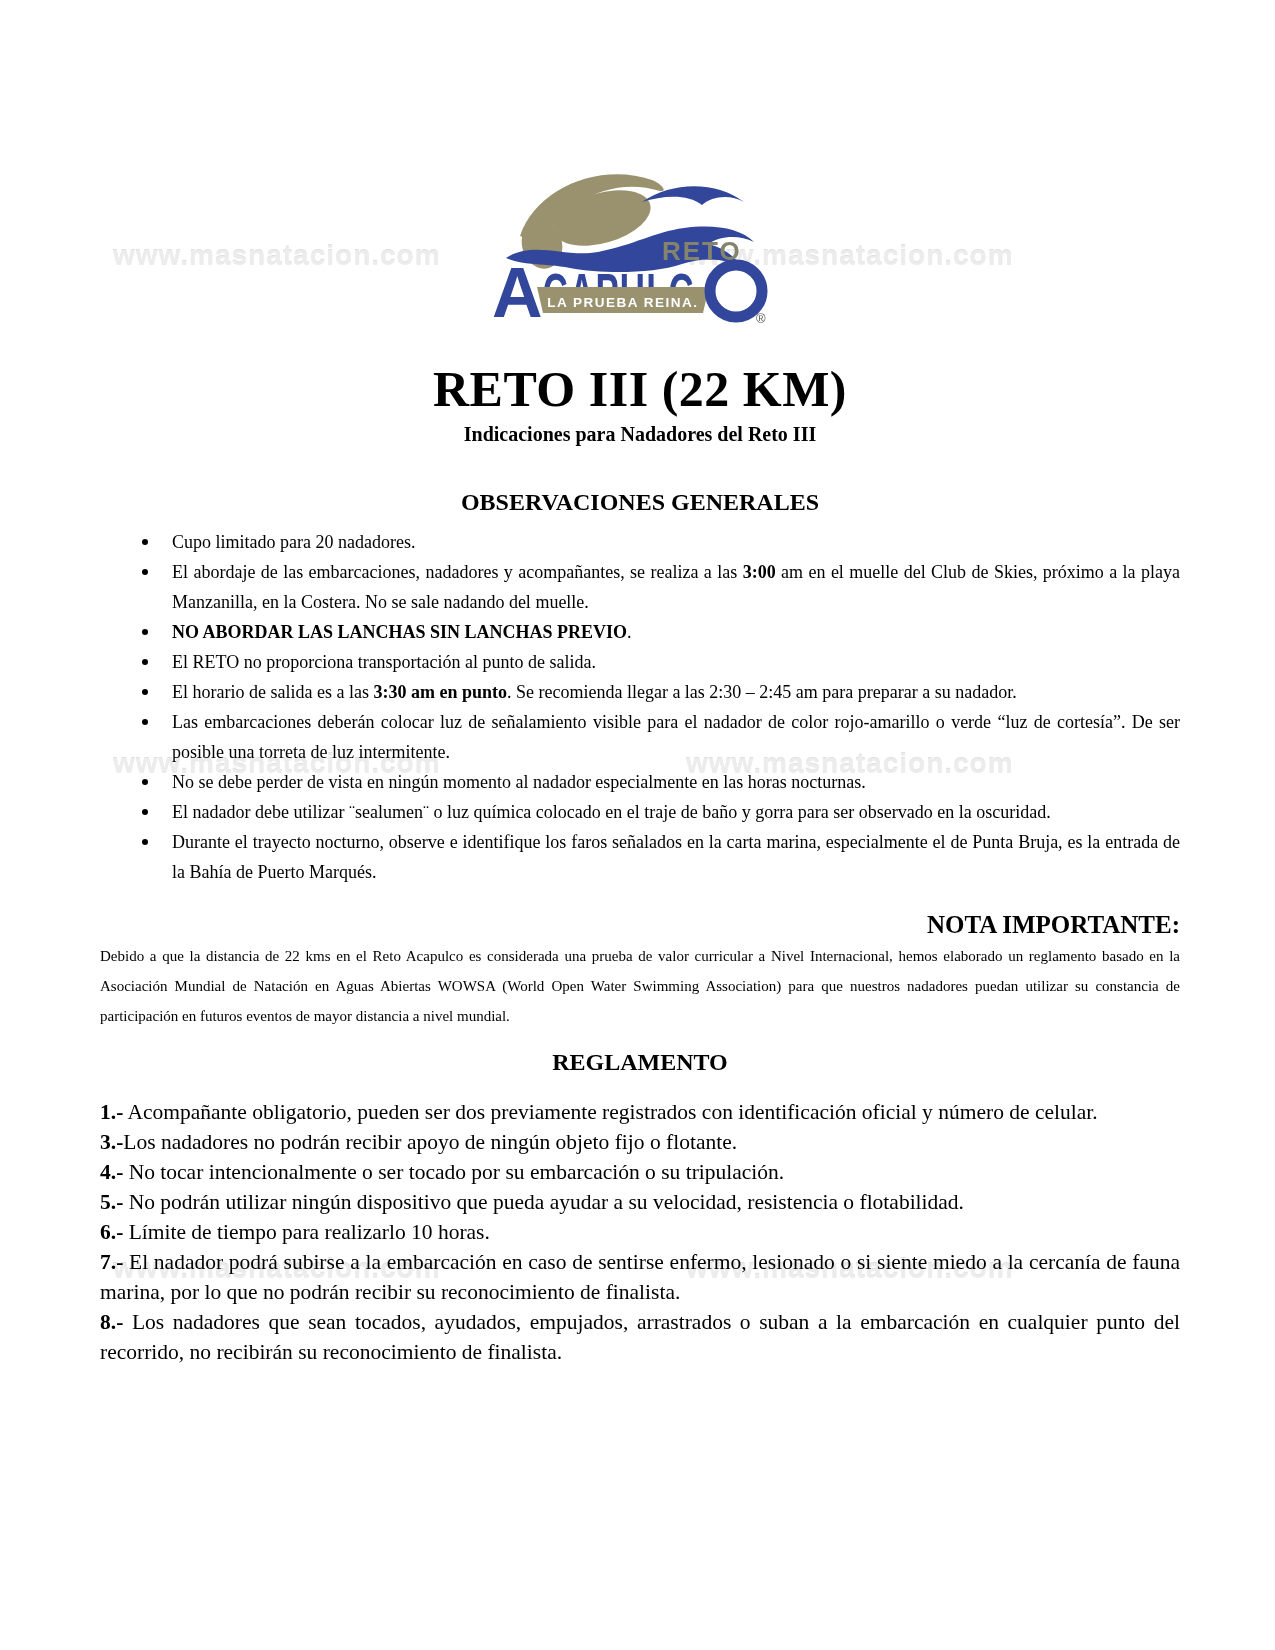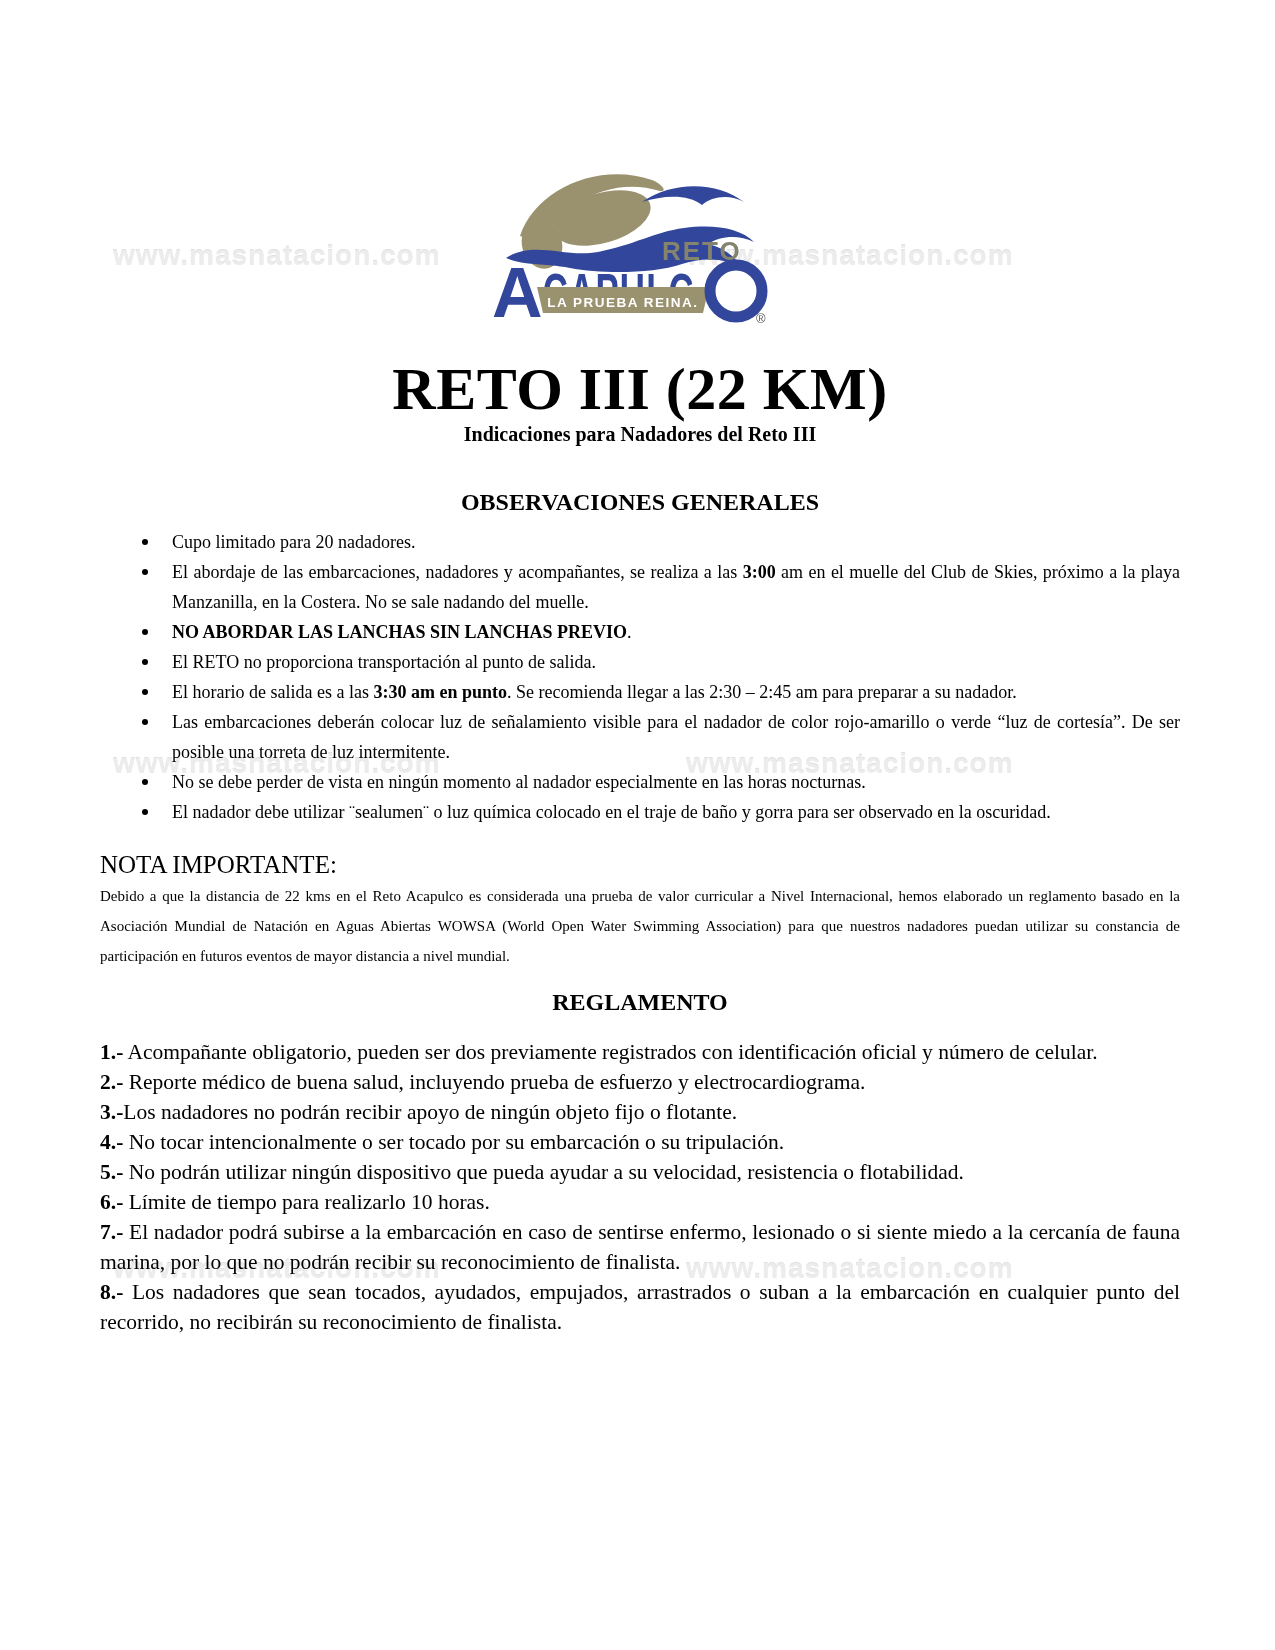--- a/index.html
+++ b/index.html
@@ -36,21 +36,21 @@
   }
 
   
   .content {
     position:relative;
     z-index:1;
     padding:365px 95px 0 100px;
   }
   .title {
     margin:0;
-    font-size:60px;
+    font-size:50px;
     line-height:48px;
     font-weight:bold;
     text-align:center;
     letter-spacing:0.5px;
   }
   .subtitle {
     margin:6px 0 0 0;
     font-size:20px;
     line-height:30px;
     font-weight:bold;
@@ -79,22 +79,22 @@
     position:absolute;
     left:-30px; top:12px;
     width:6px; height:6px;
     border-radius:50%;
     background:#000;
   }
   .nota-heading {
     margin:22px 0 0 0;
     font-size:25px;
     line-height:32px;
-    font-weight:normal;
-    text-align:left;
+    font-weight:bold;
+    text-align:right;
   }
   .nota-body {
     margin:0;
     font-size:15px;
     line-height:30px;
     text-align:justify;
   }
   .reglamento-heading { margin-top:16px; }
   .rules { margin-top:20px; }
   .rules p {
@@ -143,29 +143,29 @@
     <h3 class="section-heading">OBSERVACIONES GENERALES</h3>
     <ul class="bullets">
         <li><span>Cupo limitado para 20 nadadores.</span></li>
         <li><span>El abordaje de las embarcaciones, nadadores y acompañantes, se realiza a las </span><b>3:00</b><span> am en el muelle del Club de Skies, próximo a la playa Manzanilla, en la Costera. No se sale nadando del muelle.</span></li>
         <li><b>NO ABORDAR LAS LANCHAS SIN LANCHAS PREVIO</b><span>.</span></li>
         <li><span>El RETO no proporciona transportación al punto de salida.</span></li>
         <li><span>El horario de salida es a las </span><b>3:30 am en punto</b><span>. Se recomienda llegar a las 2:30 – 2:45 am para preparar a su nadador.</span></li>
         <li><span>Las embarcaciones deberán colocar luz de señalamiento visible para el nadador de color rojo-amarillo o verde “luz de cortesía”. De ser posible una torreta de luz intermitente.</span></li>
         <li><span>No se debe perder de vista en ningún momento al nadador especialmente en las horas nocturnas.</span></li>
         <li><span>El nadador debe utilizar ¨sealumen¨ o luz química colocado en el traje de baño y gorra para ser observado en la oscuridad.</span></li>
+        <li><span>Durante el trayecto nocturno, observe e identifique los faros señalados en la carta marina, especialmente el de Punta Bruja, es la entrada de la Bahía de Puerto Marqués.</span></li>
       </ul>
 
     <h3 class="nota-heading">NOTA IMPORTANTE:</h3>
     <p class="nota-body">Debido a que la distancia de 22 kms en el Reto Acapulco es considerada una prueba de valor curricular a Nivel Internacional, hemos elaborado un reglamento basado en la Asociación Mundial de Natación en Aguas Abiertas WOWSA (World Open Water Swimming Association) para que nuestros nadadores puedan utilizar su constancia de participación en futuros eventos de mayor distancia a nivel mundial.</p>
 
     <h3 class="section-heading reglamento-heading">REGLAMENTO</h3>
     <div class="rules">
         <p><b>1.-</b> Acompañante obligatorio, pueden ser dos previamente registrados con identificación oficial y número de celular.</p>
-        <p><b>2.-</b> Reporte médico de buena salud, incluyendo prueba de esfuerzo y electrocardiograma.</p>
         <p><b>3.-</b>Los nadadores no podrán recibir apoyo de ningún objeto fijo o flotante.</p>
         <p><b>4.-</b> No tocar intencionalmente o ser tocado por su embarcación o su tripulación.</p>
         <p><b>5.-</b> No podrán utilizar ningún dispositivo que pueda ayudar a su velocidad, resistencia o flotabilidad.</p>
         <p><b>6.-</b> Límite de tiempo para realizarlo 10 horas.</p>
         <p><b>7.-</b> El nadador podrá subirse a la embarcación en caso de sentirse enfermo, lesionado o si siente miedo a la cercanía de fauna marina, por lo que no podrán recibir su reconocimiento de finalista.</p>
         <p><b>8.-</b> Los nadadores que sean tocados, ayudados, empujados, arrastrados o suban a la embarcación en cualquier punto del recorrido, no recibirán su reconocimiento de finalista.</p>
       </div>
   </div>
 
 </div>

